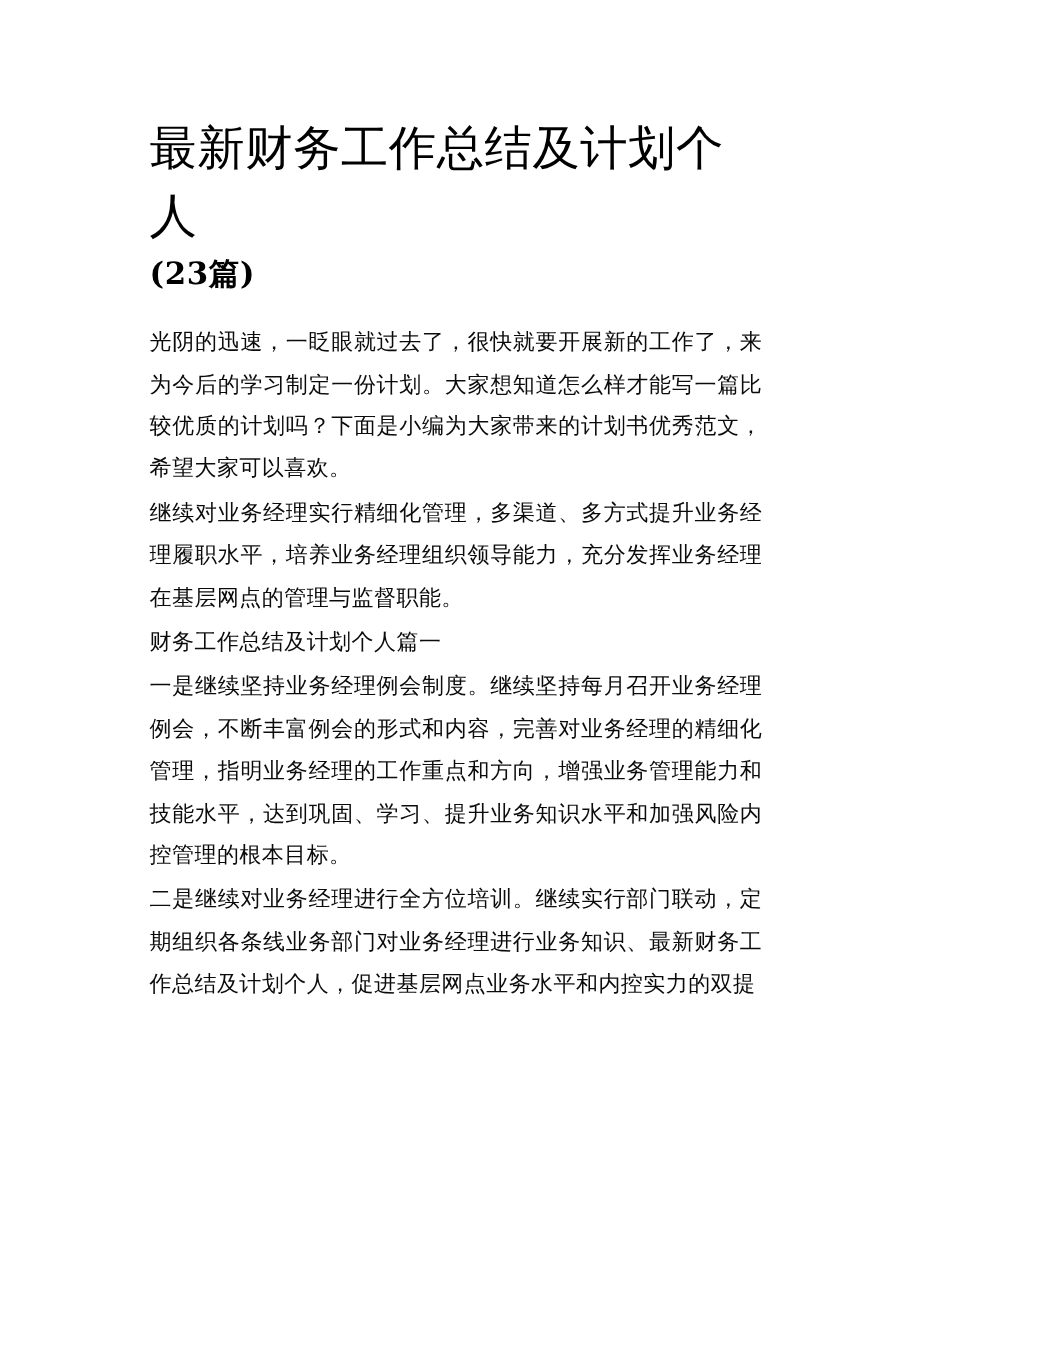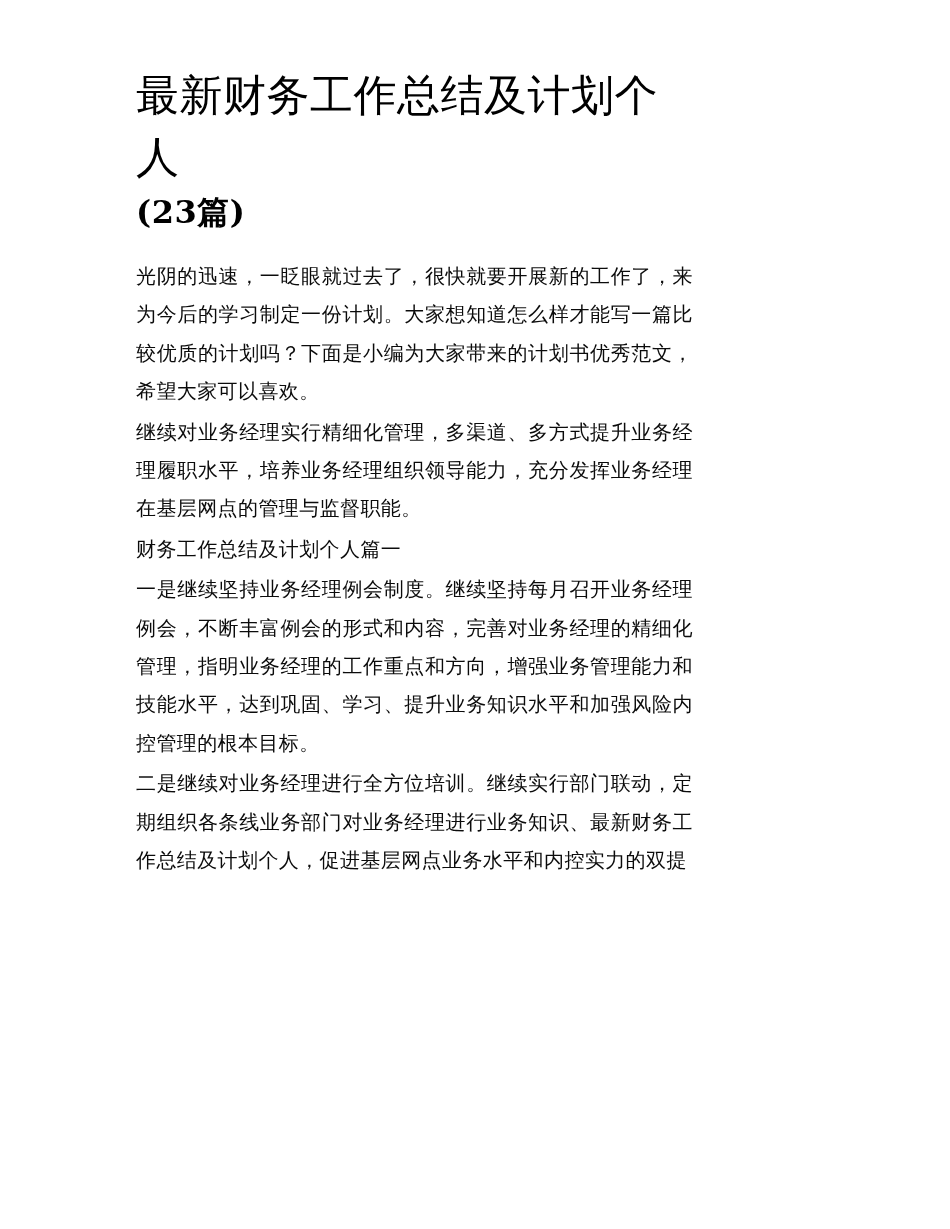--- a/index.html
+++ b/index.html
@@ -11,38 +11,38 @@
     width: 950px;
     height: 1229px;
     font-family: "DejaVu Serif", "Liberation Serif", serif;
     color: #000000;
     overflow: hidden;
   }
   .page {
     width: 829px;
     height: 1229px;
     box-sizing: border-box;
-    padding: 64px 136px 40px 136px;
+    padding: 104px 136px 40px 136px;
     position: relative;
   }
   .doc-title {
     font-family: "DejaVu Serif", "Liberation Serif", serif;
     font-size: 43px;
     font-weight: 400;
     line-height: 1.45;
     letter-spacing: 0.5px;
     margin: 0 0 22px 0;
     color: #000000;
   }
   .doc-title .title-line {
     display: block;
   }
   .doc-title .title-line2 {
     font-weight: 700;
-    font-size: 32px;
+    font-size: 28px;
   }
   .para {
     font-size: 20px;
     line-height: 1.92;
     letter-spacing: 0.4px;
     margin: 0 0 2px 0;
     text-align: justify;
     text-justify: inter-ideograph;
     color: #0b0b0b;
   }

